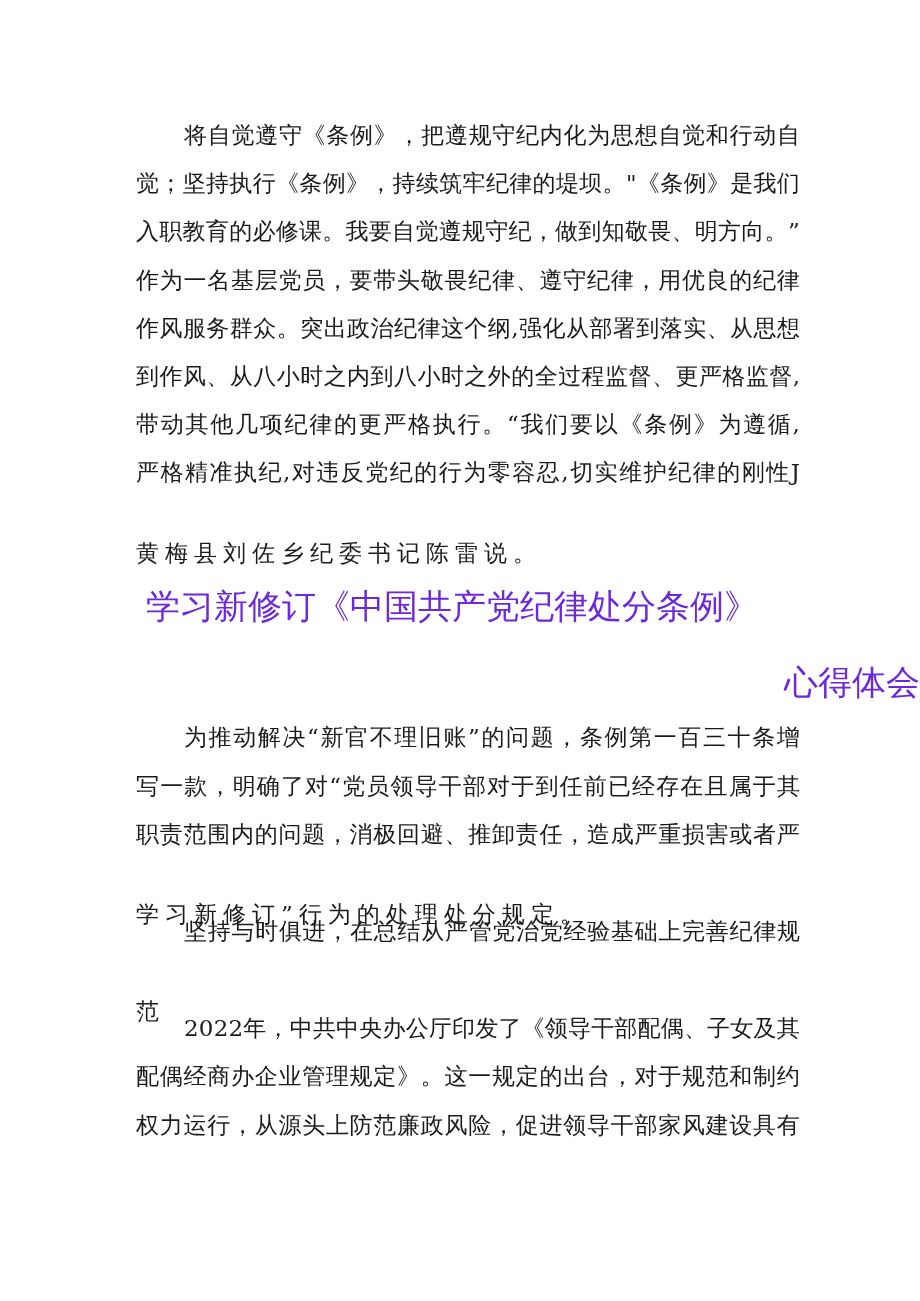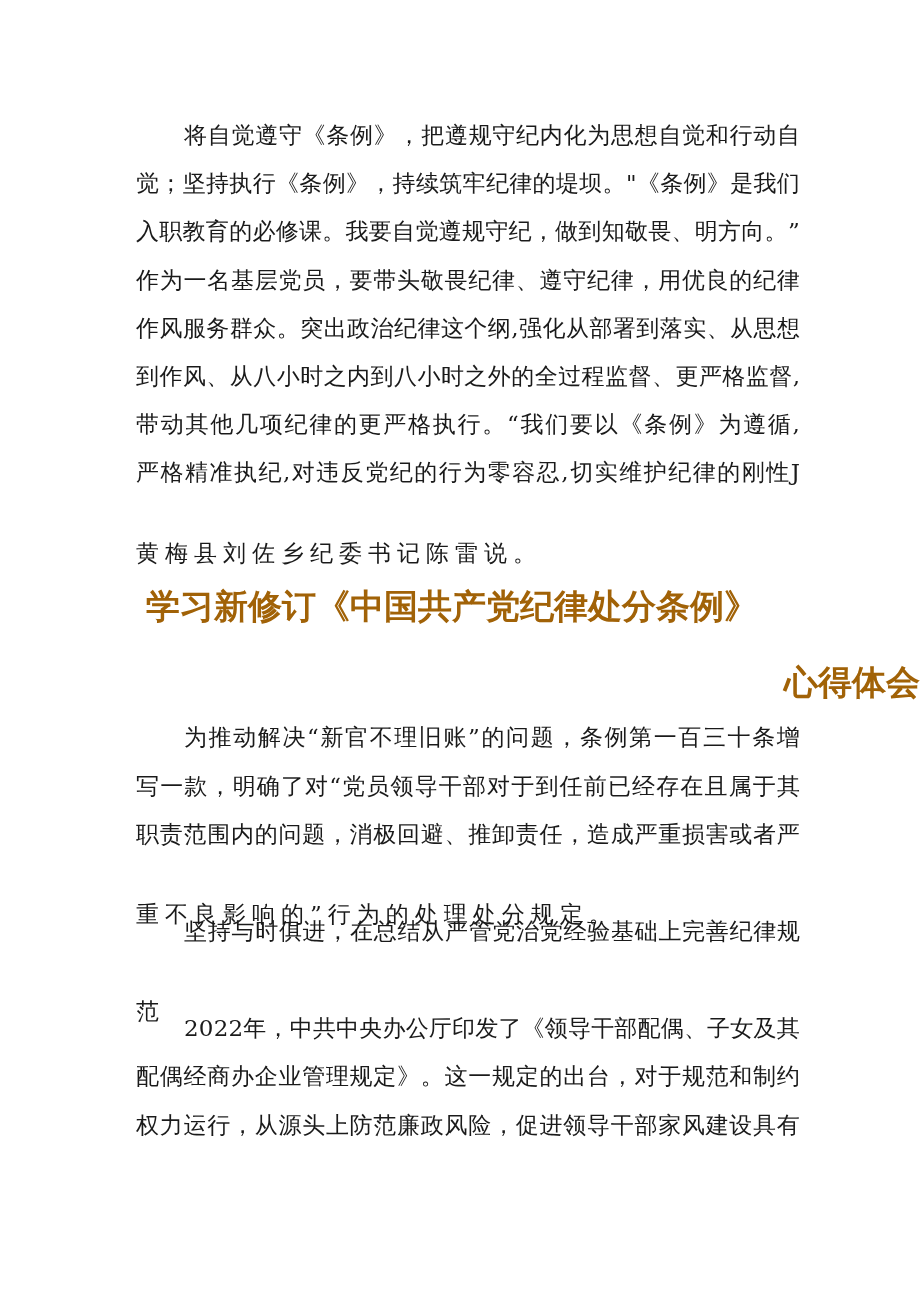--- a/index.html
+++ b/index.html
@@ -6,21 +6,21 @@
   body { width: 920px; height: 1301px; position: relative; overflow: hidden;
          font-family: "DejaVu Serif", "Liberation Serif", serif; color: #1a1a1a; }
   .page { position: absolute; left: 0; top: 0; width: 920px; height: 1301px; }
   .line { position: absolute; left: 136px; width: 664px; height: 30px;
           font-size: 23px; line-height: 30px; white-space: nowrap;
           display: flex; justify-content: space-between; }
   .line.indent { left: 184px; width: 616px; }
   .line.last { justify-content: flex-start; letter-spacing: 6px; margin-top: 32px; }
   .line span.ch { display: inline-block; }
   .title { position: absolute; font-family: "DejaVu Sans", "Liberation Sans", sans-serif;
-           font-size: 34px; line-height: 44px; color: #a16207; white-space: nowrap; font-weight: bold; }
+           font-size: 34px; line-height: 44px; color: #6d28d9; white-space: nowrap; }
   #title1 { left: 146px; top: 584px; letter-spacing: 0px; }
   #title2 { left: 0; width: 920px; top: 660px; text-align: right; }
 </style>
 </head>
 <body>
 
 <div class="page">
 
   <div class="line indent" style="top:120px">
       <span class="ch">将</span>
@@ -351,21 +351,21 @@
       <span class="ch">造</span>
       <span class="ch">成</span>
       <span class="ch">严</span>
       <span class="ch">重</span>
       <span class="ch">损</span>
       <span class="ch">害</span>
       <span class="ch">或</span>
       <span class="ch">者</span>
       <span class="ch">严</span>
     </div>
-  <div class="line last" style="top:867px">重不良影响的”行为的处理处分规定。</div>
+  <div class="line last" style="top:867px">学习新修订”行为的处理处分规定。</div>
 
   <div class="line indent" style="top:916px">
       <span class="ch">坚</span>
       <span class="ch">持</span>
       <span class="ch">与</span>
       <span class="ch">时</span>
       <span class="ch">俱</span>
       <span class="ch">进</span>
       <span class="ch">，</span>
       <span class="ch">在</span>

